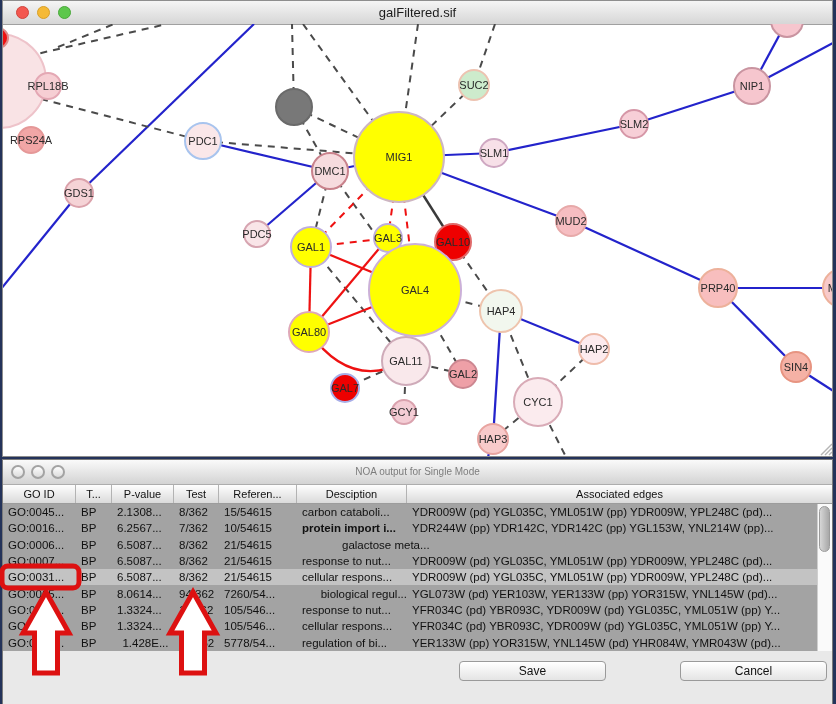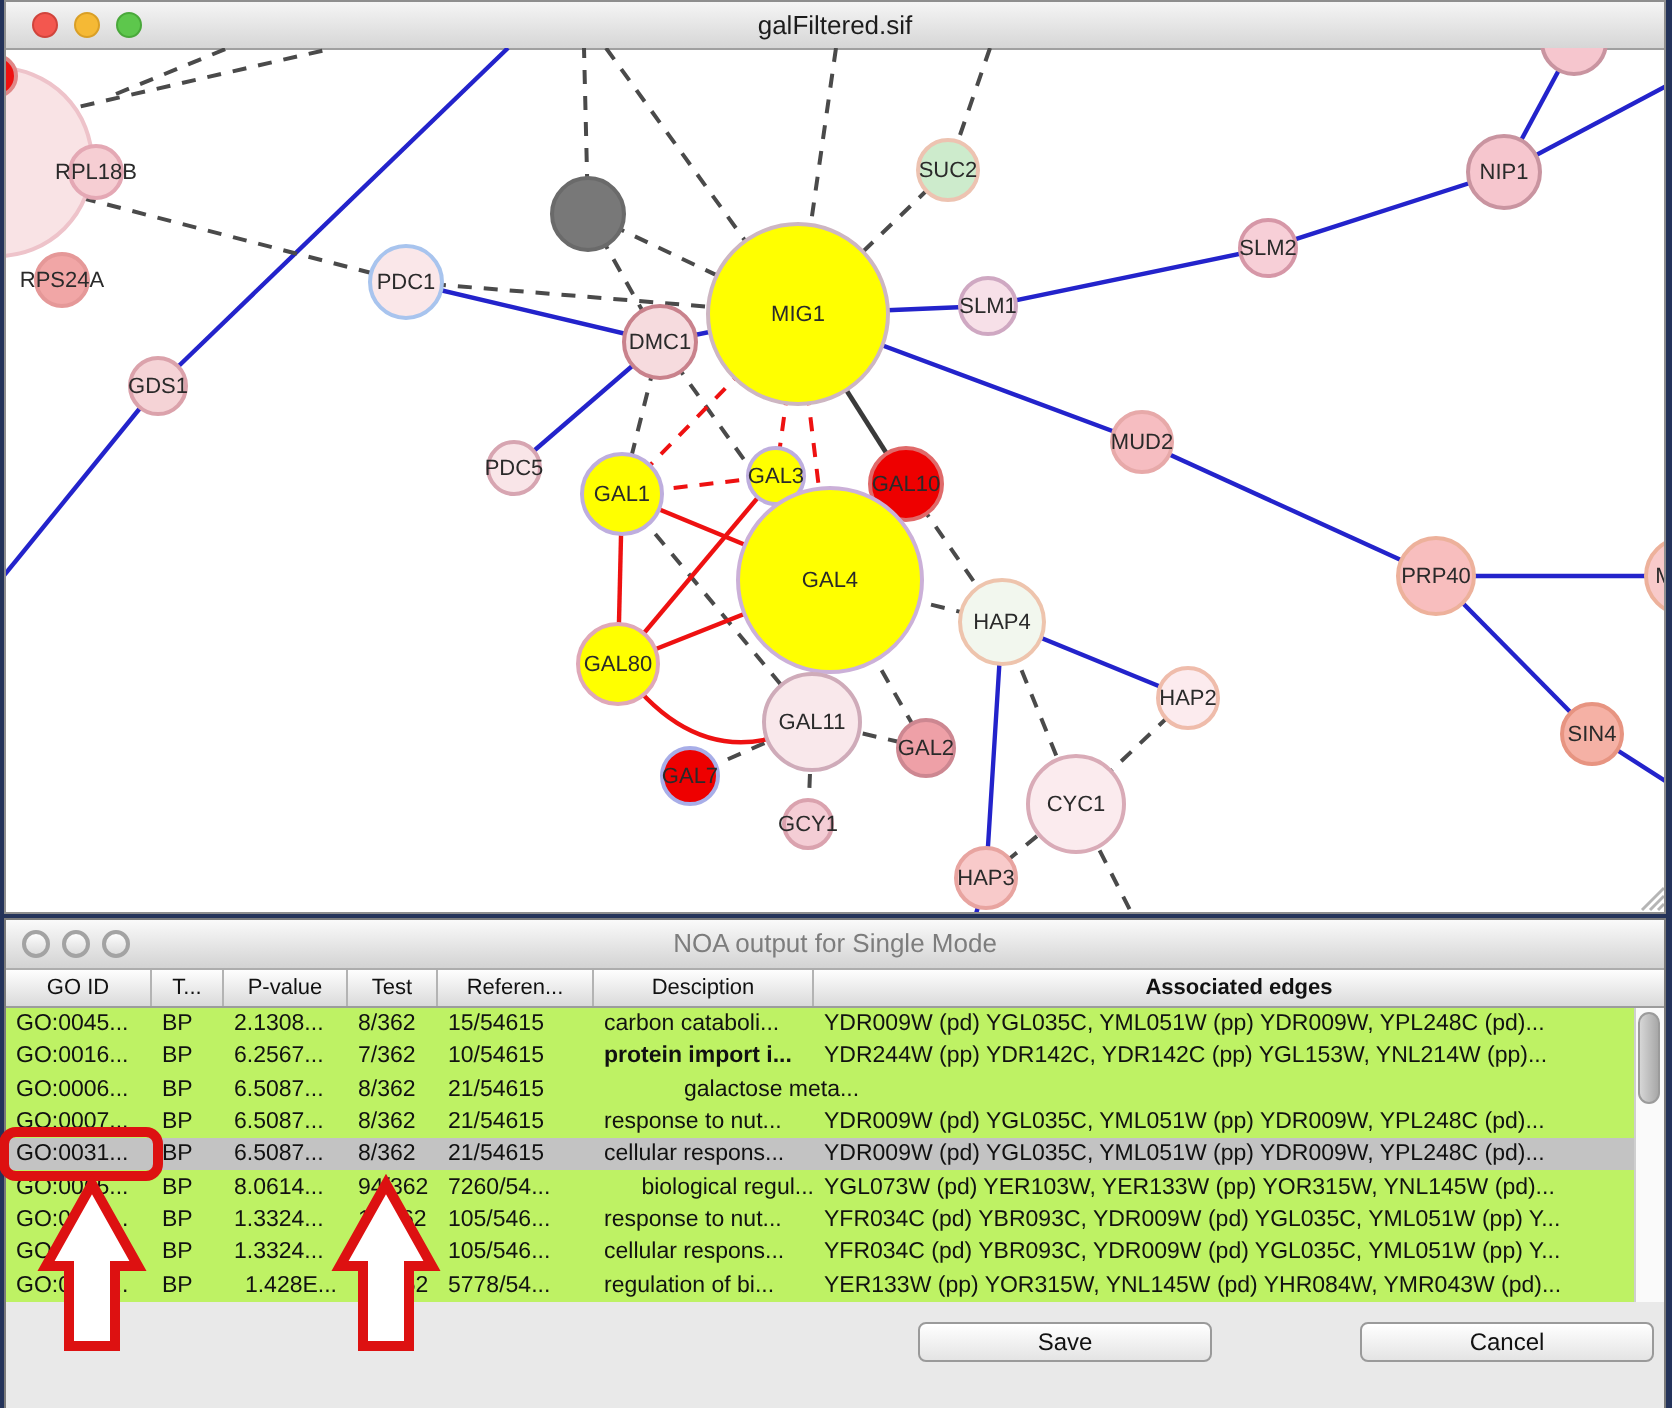--- a/index.html
+++ b/index.html
@@ -13,30 +13,30 @@
   .titlebar .title{font-size:13px;color:#1c1c1c;line-height:23px;}
   .lights{position:absolute;left:13px;top:5px;display:flex;gap:8px;}
   .light{width:13px;height:13px;border-radius:50%;box-sizing:border-box;}
   .gcanvas{position:absolute;left:0;top:23px;width:829px;height:432px;}
   .gcanvas svg{display:block;}
   
   .nwin{position:absolute;left:2px;top:459px;width:831px;height:245px;background:#e9e9e9;
         border:1px solid #7a7a7a;border-bottom:none;box-sizing:border-box;}
   .titlebar2{position:relative;height:24px;background:linear-gradient(#fafafa,#d3d3d3);
              border-bottom:1px solid #adadad;text-align:center;}
-  .titlebar2 .title{font-size:13px;color:#7d7d7d;line-height:24px;}
+  .titlebar2 .title{font-size:10px;color:#7d7d7d;line-height:24px;}
   .lights2{position:absolute;left:8px;top:5px;display:flex;gap:6px;}
   .light2{width:14px;height:14px;border-radius:50%;box-sizing:border-box;
           border:2px solid #a3a3a3;background:linear-gradient(#fdfdfd,#dcdcdc);}
   .thead{display:flex;height:19px;background:linear-gradient(#fefefe,#dadada);
          border-bottom:1px solid #9c9c9c;box-sizing:border-box;}
   .th{font-size:11px;color:#111;text-align:center;line-height:18px;border-right:1px solid #b3b3b3;
       box-sizing:border-box;overflow:hidden;white-space:nowrap;flex:0 0 auto;}
   .th:last-child{border-right:none;flex:1 1 auto;}
-  .tbody{position:relative;height:147px;background:#bef264;overflow:hidden;}
+  .tbody{position:relative;height:147px;background:#a3a3a3;overflow:hidden;}
   .tr{display:flex;height:16.3px;align-items:center;}
   .tr.sel{background:#c3c3c3;}
   .td{font-size:11.5px;color:#111;padding-left:5px;white-space:nowrap;overflow:hidden;
       box-sizing:border-box;flex:0 0 auto;}
   .td:last-child{flex:1 1 auto;}
   .vscroll{position:absolute;right:0;top:0;width:15px;height:147px;background:#fafafa;
            border-left:1px solid #cfcfcf;box-sizing:border-box;}
   .vthumb{position:absolute;left:1px;top:2px;width:11px;height:46px;border-radius:6px;
           background:linear-gradient(90deg,#d6d6d6,#a8a8a8);border:1px solid #9b9b9b;box-sizing:border-box;}
   .btn{position:absolute;height:20px;width:147px;border-radius:4px;border:1px solid #9a9a9a;
@@ -189,21 +189,21 @@
     </div>
     <span class="title">NOA output for Single Mode</span>
   </div>
   <div class="thead" id="table-header">
       <div class="th" style="width: 73px;">GO ID</div>
       <div class="th" style="width: 36px;">T...</div>
       <div class="th" style="width: 62px;">P-value</div>
       <div class="th" style="width: 45px;">Test</div>
       <div class="th" style="width: 78px;">Referen...</div>
       <div class="th" style="width: 110px;">Desciption</div>
-      <div class="th" style="width: 412px; font-weight: bold;">Associated edges</div>
+      <div class="th" style="width: 412px;">Associated edges</div>
     </div>
   <div class="tbody" id="table-body">
     <div class="tr">
         <div class="td" style="width: 73px;">GO:0045...</div>
         <div class="td" style="width: 36px;">BP</div>
         <div class="td" style="width: 62px;">2.1308...</div>
         <div class="td" style="width: 45px;">8/362</div>
         <div class="td" style="width: 78px;">15/54615</div>
         <div class="td" style="width: 110px;">carbon cataboli...</div>
         <div class="td" style="width: 412px;">YDR009W (pd) YGL035C, YML051W (pp) YDR009W, YPL248C (pd)...</div>

